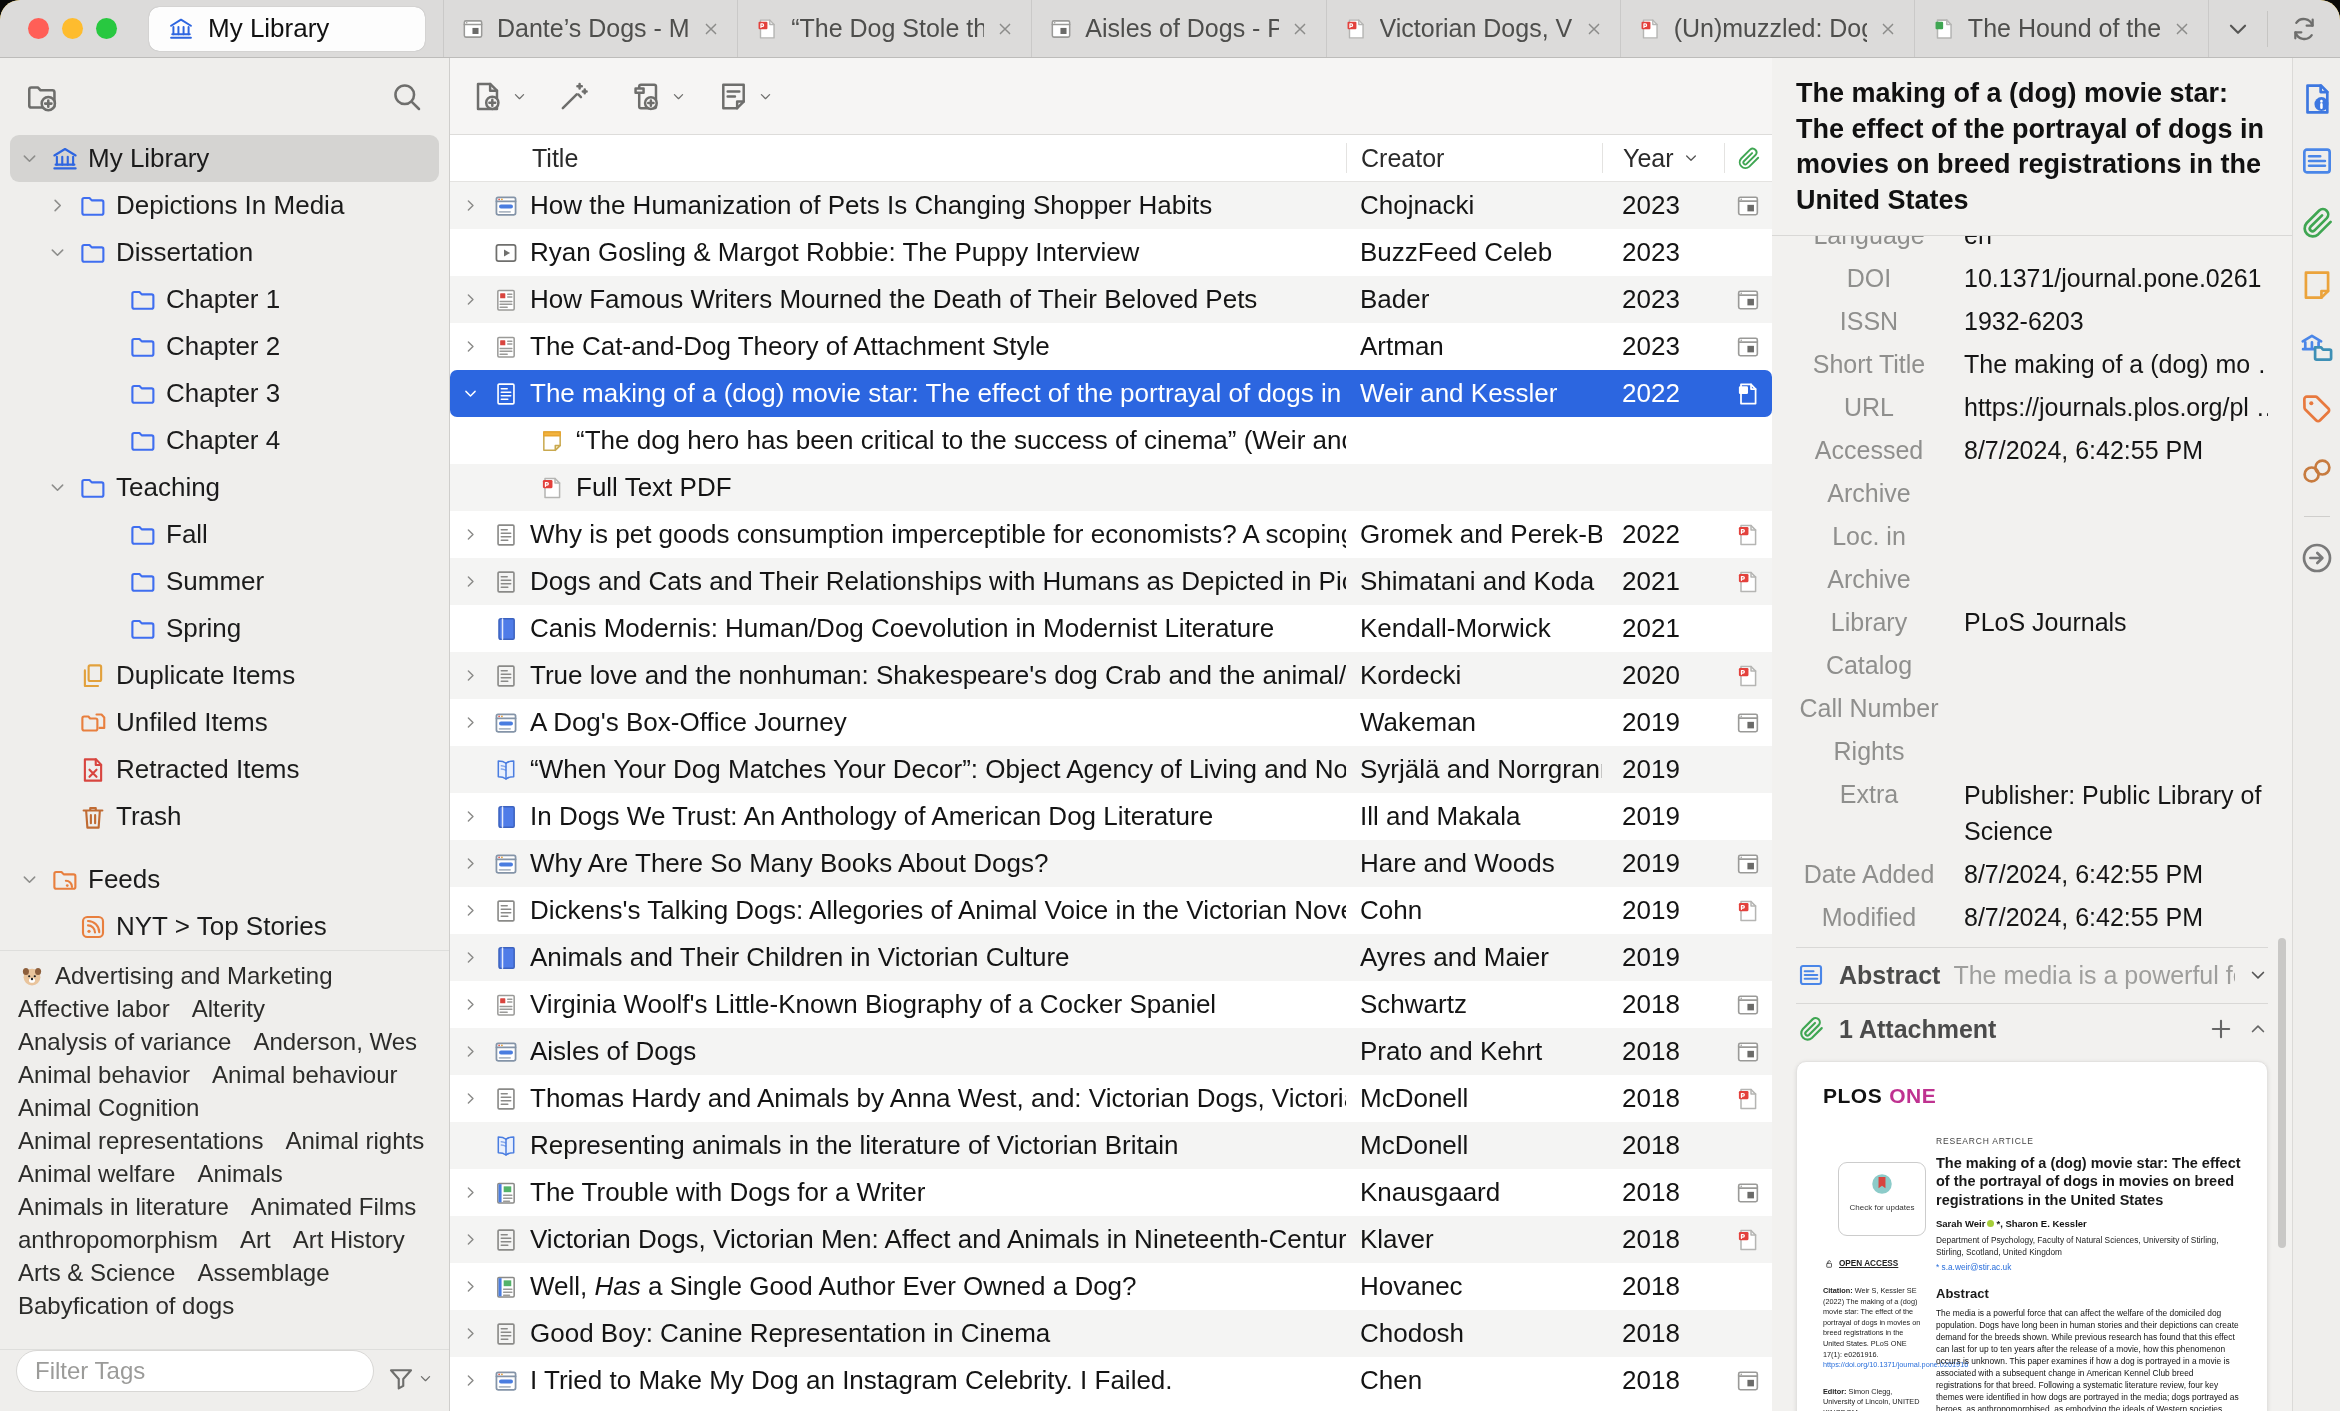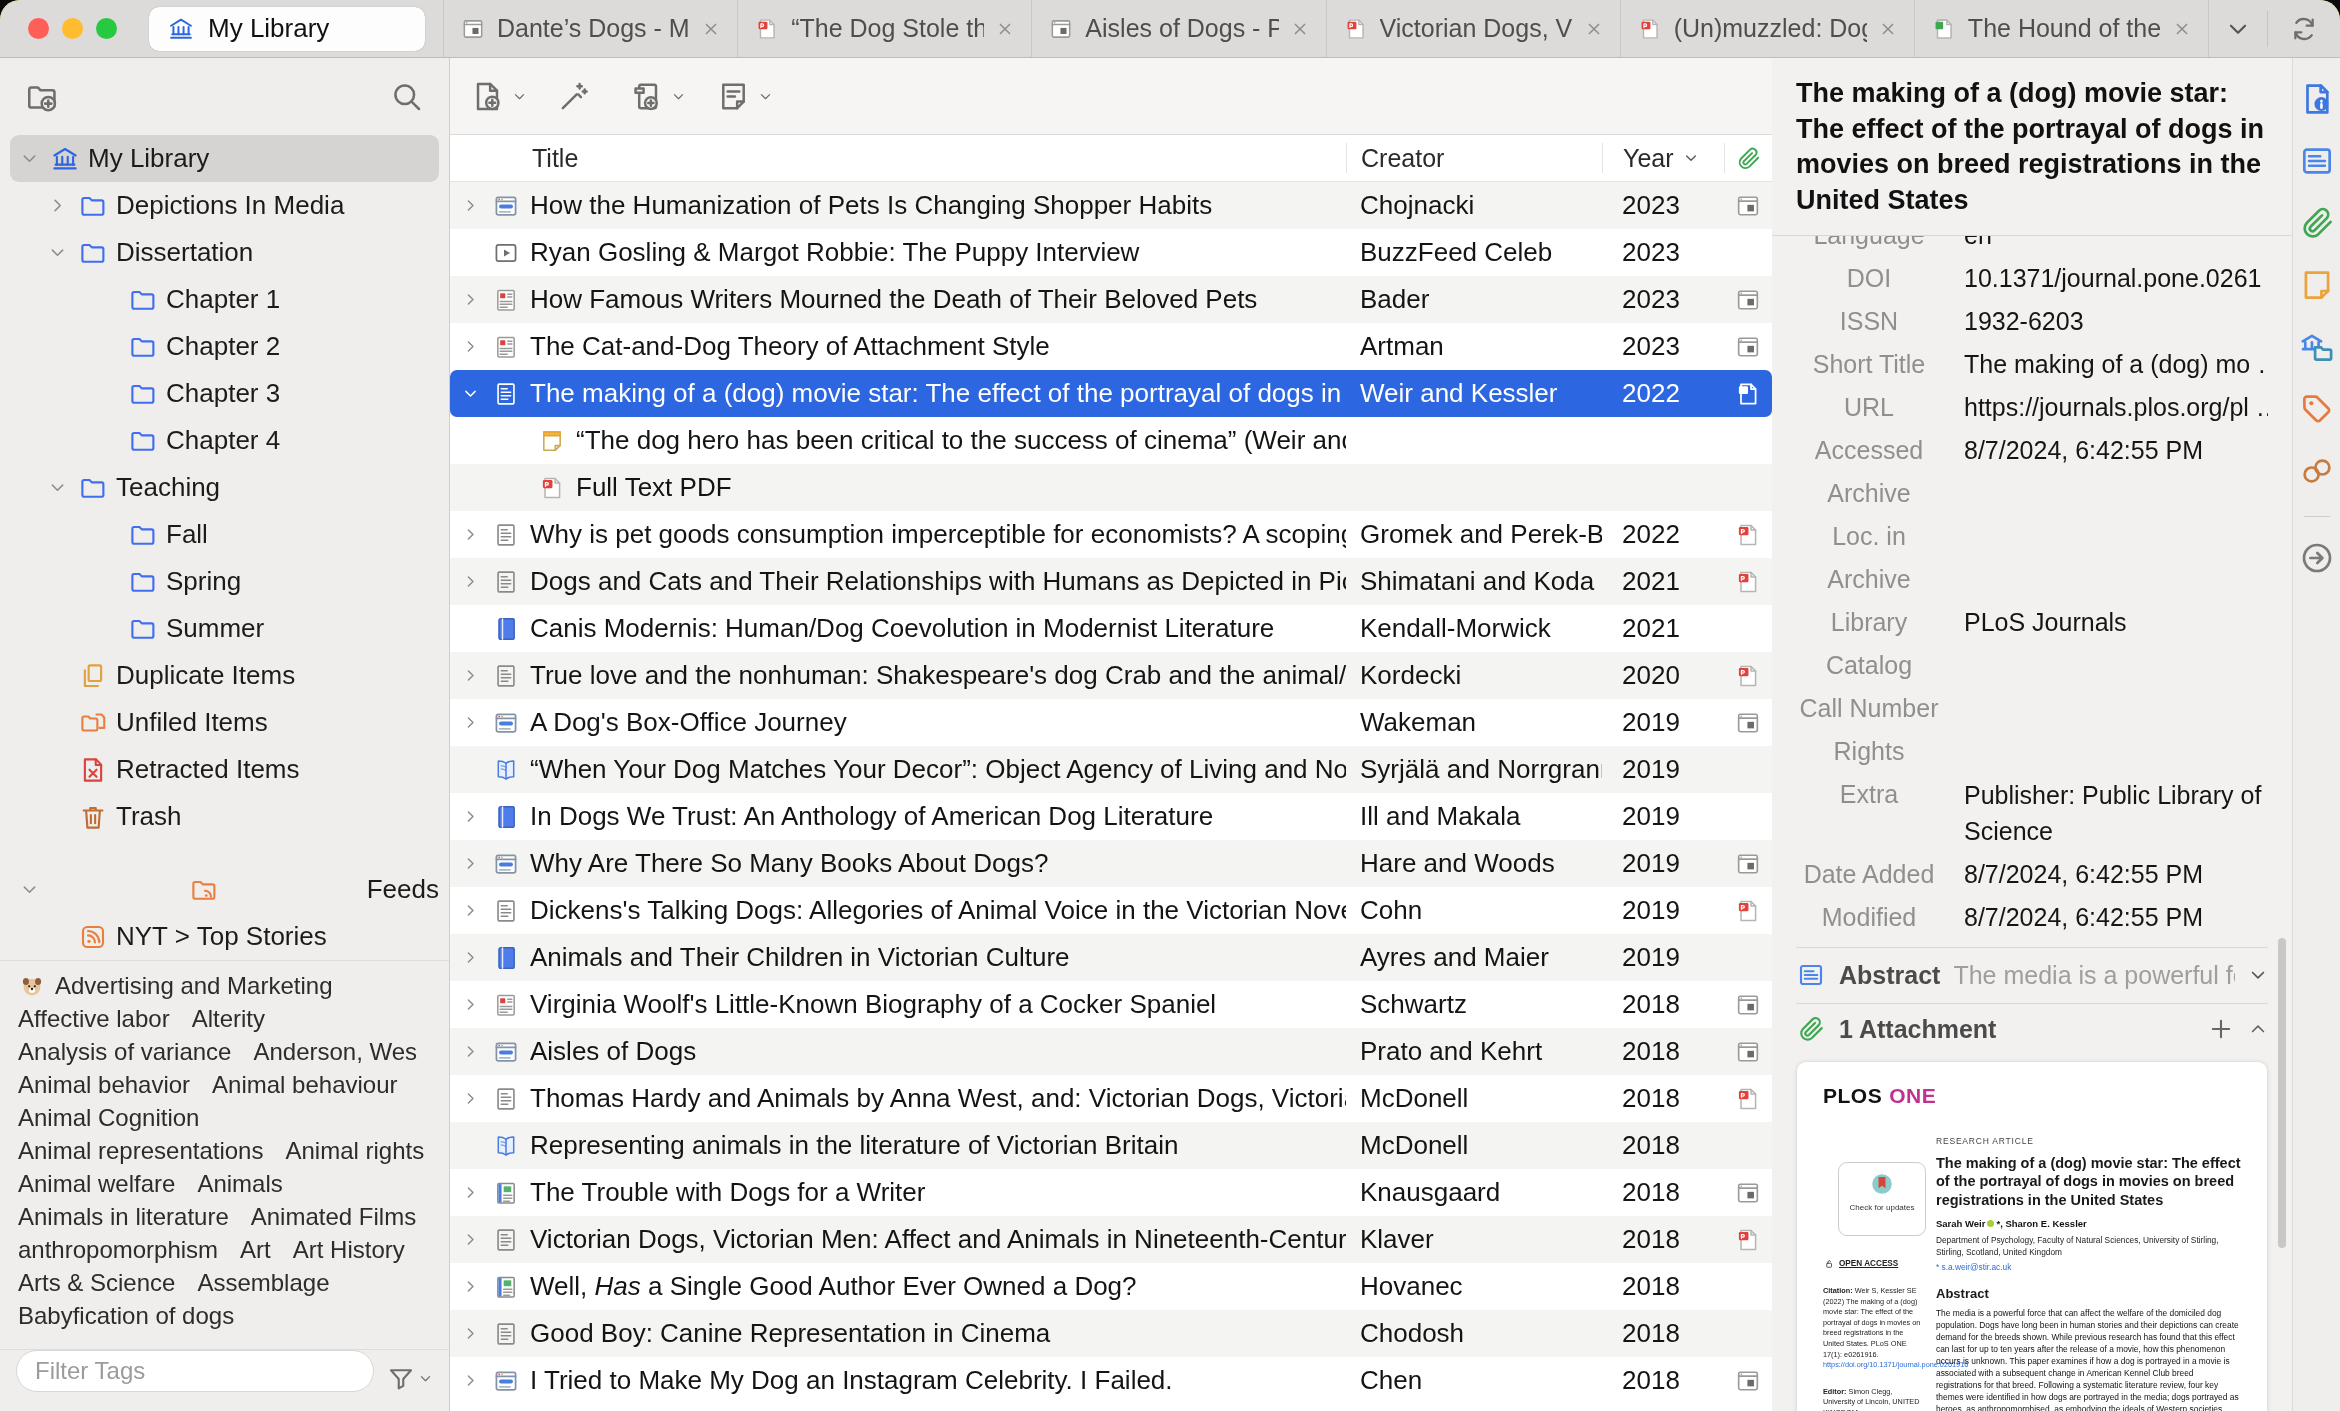--- a/index.html
+++ b/index.html
@@ -37,21 +37,21 @@
   .details{flex:1; background:#f2f1ef; display:flex; position:relative; min-width:0;}
 
   
   .stoolbar{height:77px; display:flex; align-items:center; justify-content:space-between;
             padding:0 24px;}
   .stoolbar .icw{color:#6e6e6c; display:flex} .stoolbar .icw svg{width:36px;height:36px}
   .titem{height:47px; display:flex; align-items:center; margin:0 10px; border-radius:9px;
          font-size:26px; color:#1b1b1b; white-space:nowrap;}
   .titem.lv0{padding-left:10px}.titem.lv1{padding-left:38px}.titem.lv2{padding-left:88px}
   .titem.selected{background:#d5d4d2;}
-  .titem.section{margin-top:26px;justify-content:space-between;}
+  .titem.section{margin-top:16px;}
   .twy{width:30px; flex:none; display:flex; align-items:center; color:#8e8e8c;}
   .twy svg{width:19px;height:19px}
   .ticon{width:38px; flex:none; display:flex; align-items:center;}
   .ticon svg{width:30px;height:30px}
   .ic-library{color:#2e66e0}.ic-folder{color:#3f6ef0}.ic-duplicates{color:#e2a13c}
   .ic-unfiled{color:#e87f3e}.ic-retracted{color:#d8453f}.ic-trash{color:#c06b33}
   .ic-feeds{color:#e87f3e}.ic-rss{color:#e87f3e}
   .tags{border-top:1px solid #dededc; margin-top:0; padding:8px 18px 0;
         display:flex; flex-wrap:wrap; column-gap:22px; font-size:24px; color:#2c2c2a;
         line-height:33px; max-height:390px; overflow:hidden;}
@@ -415,30 +415,30 @@
             </span>
     <span class="tlabel">Fall</span>
   </div>
           <div class="titem lv2">
     <span class="twy"></span>
     <span class="ticon ic-folder">
               <svg viewBox="0 0 24 24" fill="none" stroke="currentColor" stroke-width="1.7" stroke-linecap="round" stroke-linejoin="round">
                 <path d="M3.5 7c0-.8.6-1.4 1.4-1.4h4.3L11 7.5h7.9c.8 0 1.4.6 1.4 1.4v8.7c0 .8-.6 1.4-1.4 1.4H4.9c-.8 0-1.4-.6-1.4-1.4z"></path>
               </svg>
             </span>
-    <span class="tlabel">Spring</span>
+    <span class="tlabel">Summer</span>
   </div>
           <div class="titem lv2">
     <span class="twy"></span>
     <span class="ticon ic-folder">
               <svg viewBox="0 0 24 24" fill="none" stroke="currentColor" stroke-width="1.7" stroke-linecap="round" stroke-linejoin="round">
                 <path d="M3.5 7c0-.8.6-1.4 1.4-1.4h4.3L11 7.5h7.9c.8 0 1.4.6 1.4 1.4v8.7c0 .8-.6 1.4-1.4 1.4H4.9c-.8 0-1.4-.6-1.4-1.4z"></path>
               </svg>
             </span>
-    <span class="tlabel">Summer</span>
+    <span class="tlabel">Spring</span>
   </div>
           <div class="titem lv1">
     <span class="twy"></span>
     <span class="ticon ic-duplicates">
               <svg viewBox="0 0 24 24" fill="none" stroke="currentColor" stroke-width="1.7" stroke-linecap="round" stroke-linejoin="round">
                 <rect x="8.5" y="3.5" width="10" height="12.5" rx="1.2"></rect>
                 <path d="M5.5 7.5v12.5h10.5"></path>
               </svg>
             </span>
     <span class="tlabel">Duplicate Items</span>

